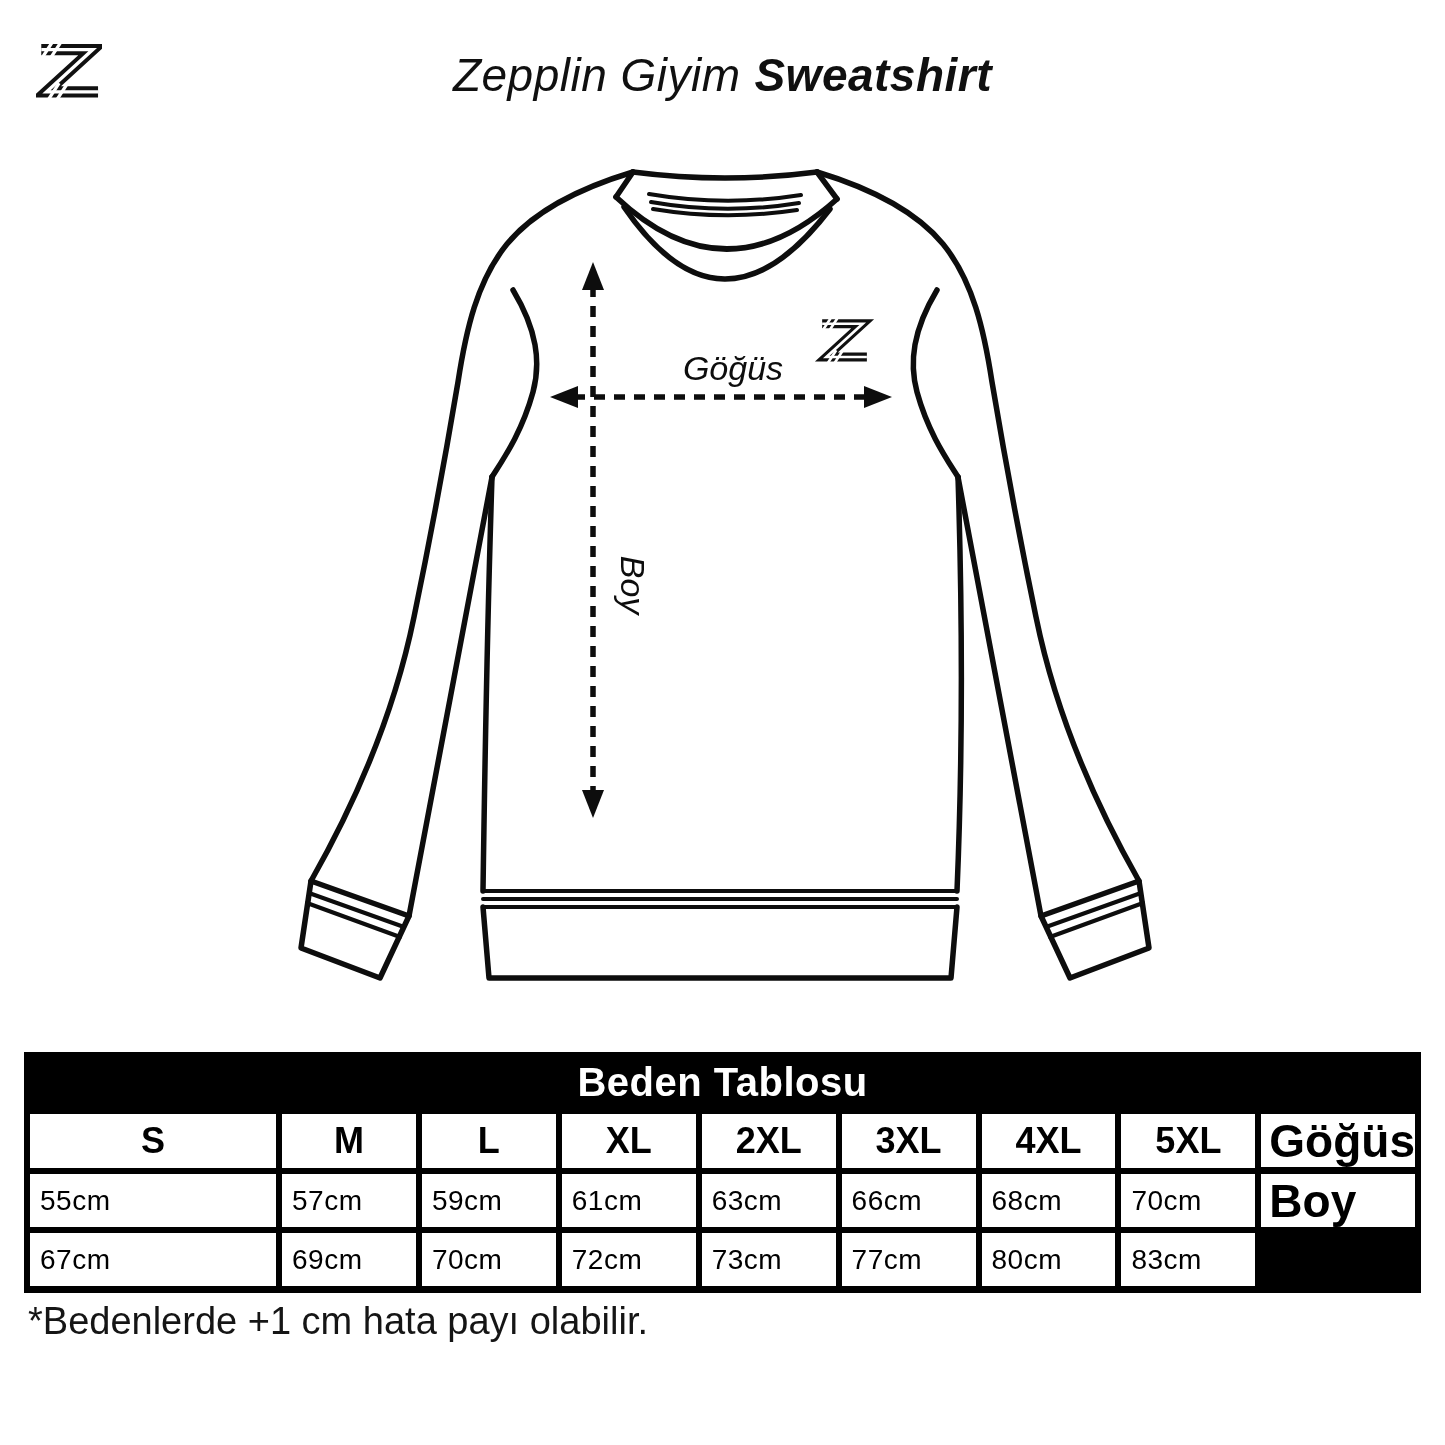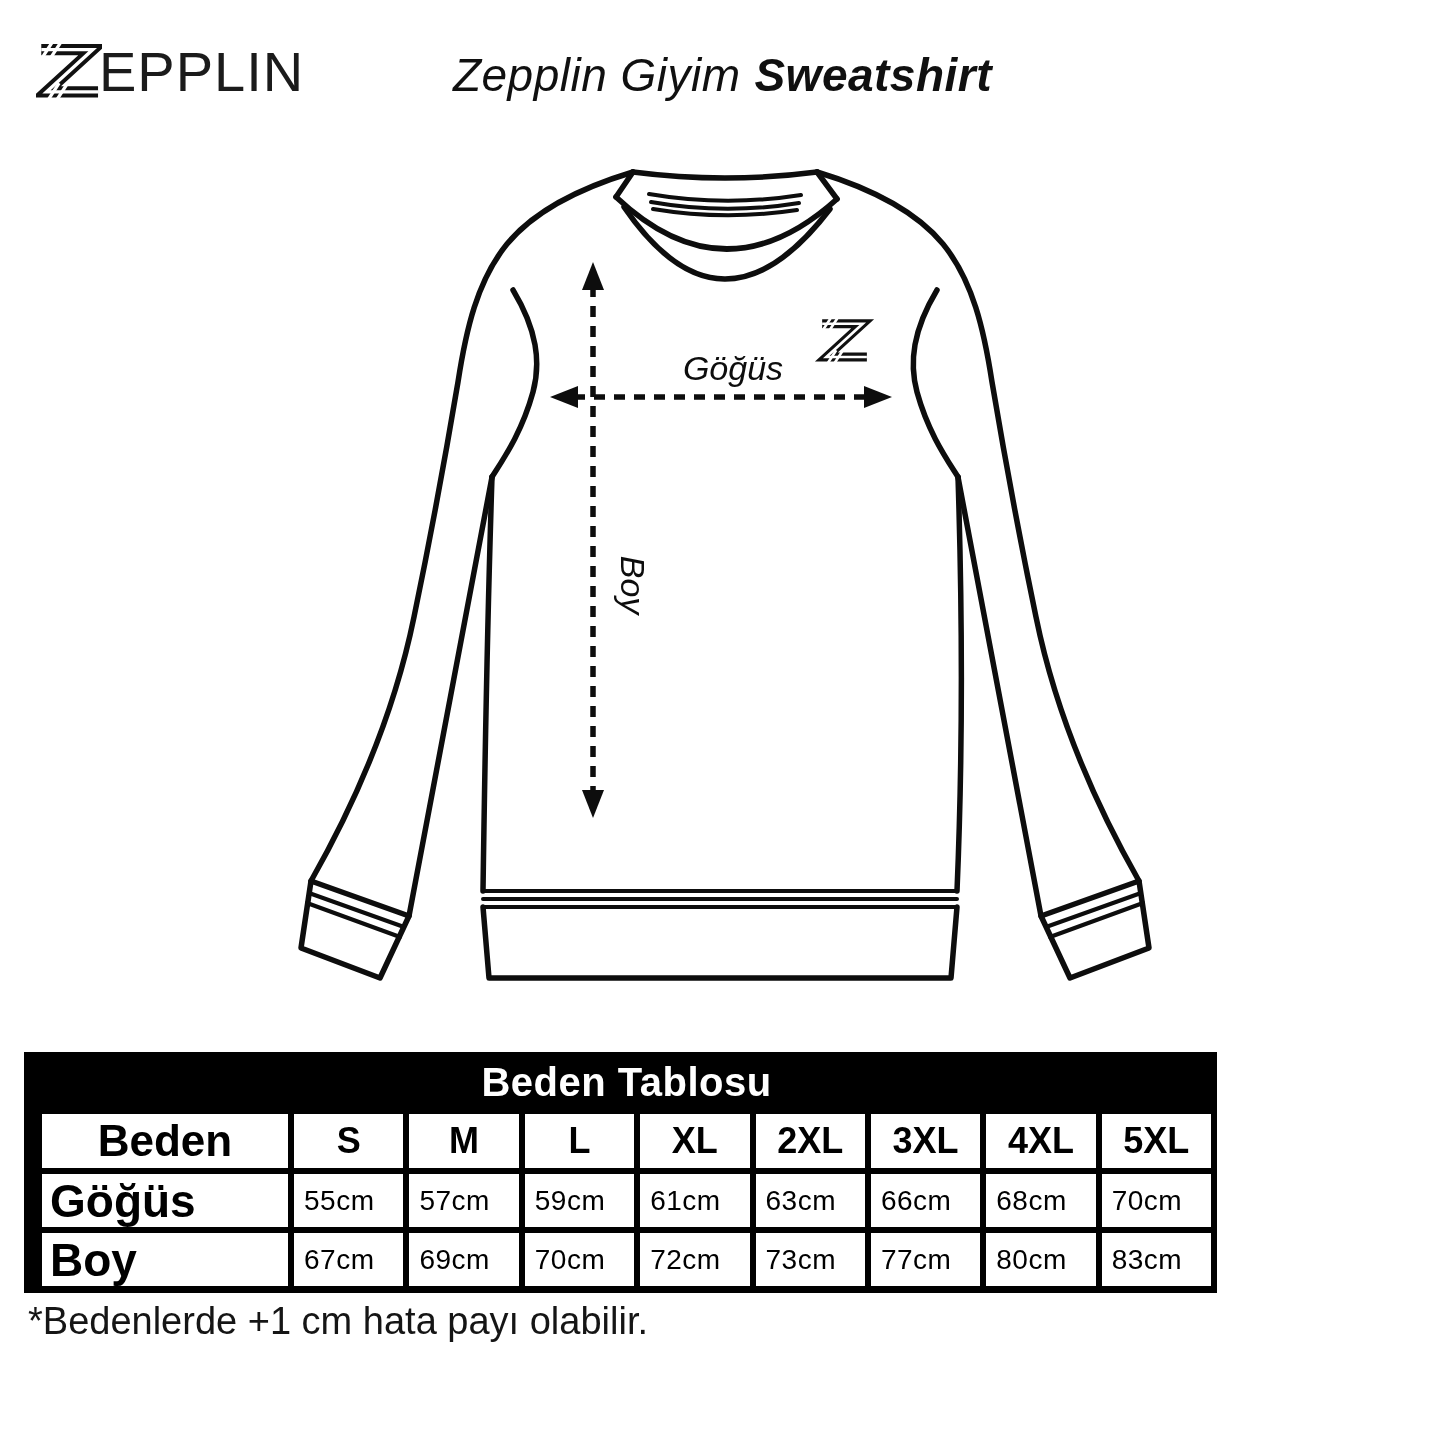--- a/index.html
+++ b/index.html
@@ -11,22 +11,22 @@
   .brand{position:absolute;left:36px;top:40px;display:flex;align-items:center;}
   .brand svg{width:66px;height:64px;display:block;}
   .brand .word{font-size:56px;font-weight:500;letter-spacing:1px;color:#1b1b1b;margin-left:-3px;line-height:1;}
   .page-title{position:absolute;left:0;top:48px;width:100%;text-align:center;
     font-style:italic;font-size:46px;color:#101010;letter-spacing:0.5px;}
   .page-title .t-reg{font-weight:500;margin-right:0.30em;}
   .page-title .t-bold{font-weight:bold;}
   
   .diagram{position:absolute;left:0;top:0;width:1445px;height:1060px;}
   
-  .size-table{position:absolute;left:24px;top:1052px;width:1193px;background:#000;
-    box-sizing:border-box;padding:0 6px 7px 18px;}
+  .size-table{position:absolute;left:24px;top:1052px;width:1397px;background:#000;
+    box-sizing:border-box;padding:0 6px 7px 6px;}
   .st-title{height:62px;line-height:60px;text-align:center;color:#fff;
     font-weight:bold;font-size:40px;letter-spacing:0.5px;}
   .st-grid{display:grid;grid-template-columns:246px repeat(8,1fr);gap:6px;}
   .cell{background:#fff;display:flex;align-items:center;box-sizing:border-box;color:#000;}
   .h-first{height:54px;justify-content:center;font-weight:bold;font-size:44px;}
   .h-size{height:54px;justify-content:center;font-weight:bold;font-size:36px;}
   .r-label{height:53px;font-weight:bold;font-size:46px;padding-left:8px;}
   .r-value{height:53px;font-size:28px;padding-left:10px;letter-spacing:0.5px;}
   
   .footnote{position:absolute;left:28px;top:1300px;font-size:38px;color:#151515;}
@@ -39,21 +39,20 @@
 </style>
 </head>
 <body>
 
 <div class="brand">
   <svg viewBox="0 0 100 90" aria-hidden="true">
     <polyline points="8,11 86,11 16,75 94,75" stroke="#111" stroke-width="17" fill="none"></polyline>
     <polyline points="8,11 86,11 16,75 94,75" stroke="#fff" stroke-width="5" fill="none"></polyline>
     <path d="M24 1 L7 27 M37 1 L20 27 M35 62 L18 88 M48 62 L31 88" stroke="#fff" stroke-width="5" fill="none"></path>
   </svg>
-  <span class="word">EPPLIN</span>
 </div>
 
 <div class="page-title">
   <span class="t-reg">Zepplin Giyim</span><span class="t-bold">Sweatshirt</span>
 </div>
 
 <svg class="diagram" viewBox="0 0 1445 1060">
   <g>
 
     <path class="ink" d="M 633 172 C 580 188 535 210 507 244 C 477 281 466 330 458 382 C 444 465 430 540 414 617 C 395 710 357 800 311 881"></path>
@@ -107,21 +106,20 @@
   </g>
 
   <text class="mlabel" x="733" y="380" text-anchor="middle">Göğüs</text>
   <text class="mlabel" x="621" y="585" text-anchor="middle" transform="rotate(90 621 585)">Boy</text>
 </svg>
 
 <div class="size-table">
   <div class="st-title">Beden Tablosu</div>
   <div class="st-grid">
 
-    <div class="cell h-first">Beden</div>
     <div class="cell h-size">S</div>
     <div class="cell h-size">M</div>
     <div class="cell h-size">L</div>
     <div class="cell h-size">XL</div>
     <div class="cell h-size">2XL</div>
     <div class="cell h-size">3XL</div>
     <div class="cell h-size">4XL</div>
     <div class="cell h-size">5XL</div>
 
     <div class="cell r-label">Göğüs</div>

